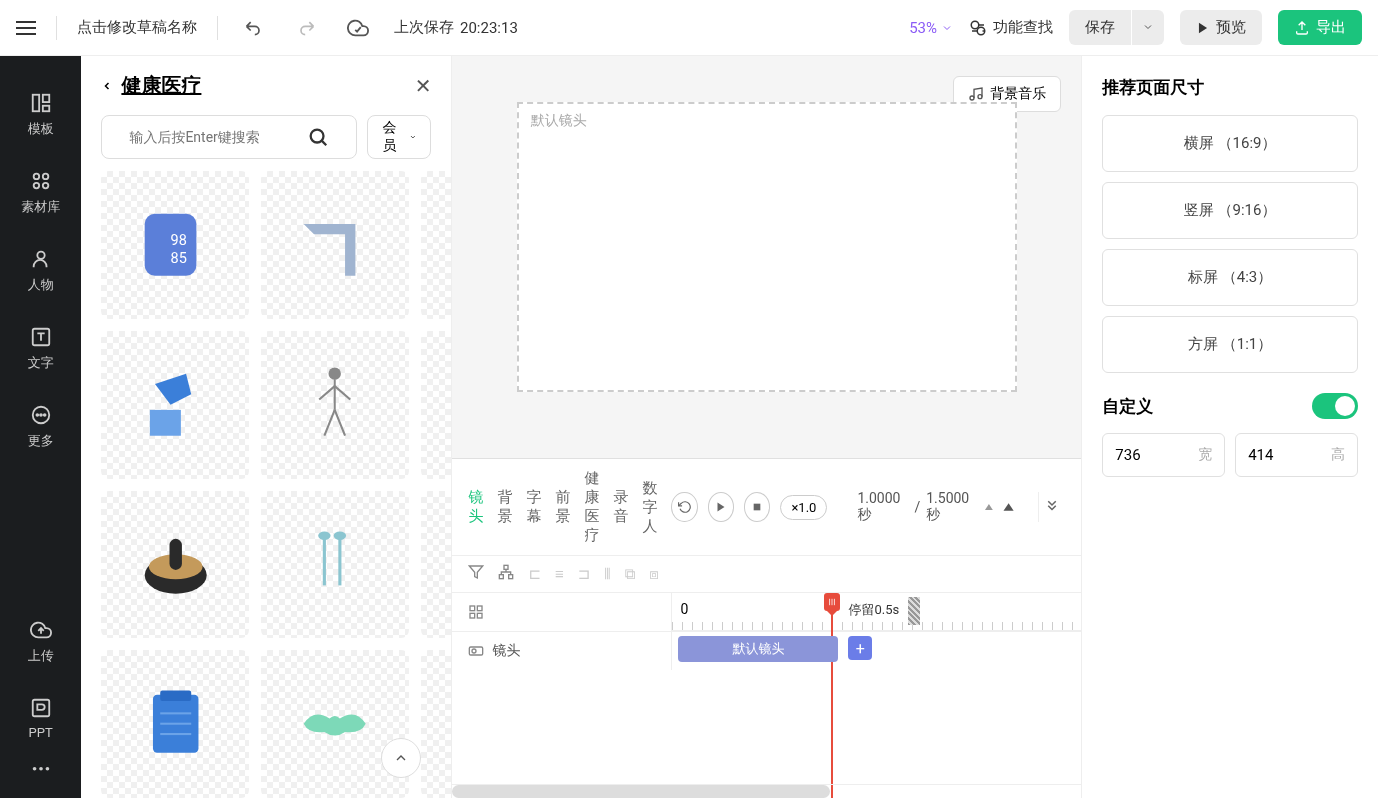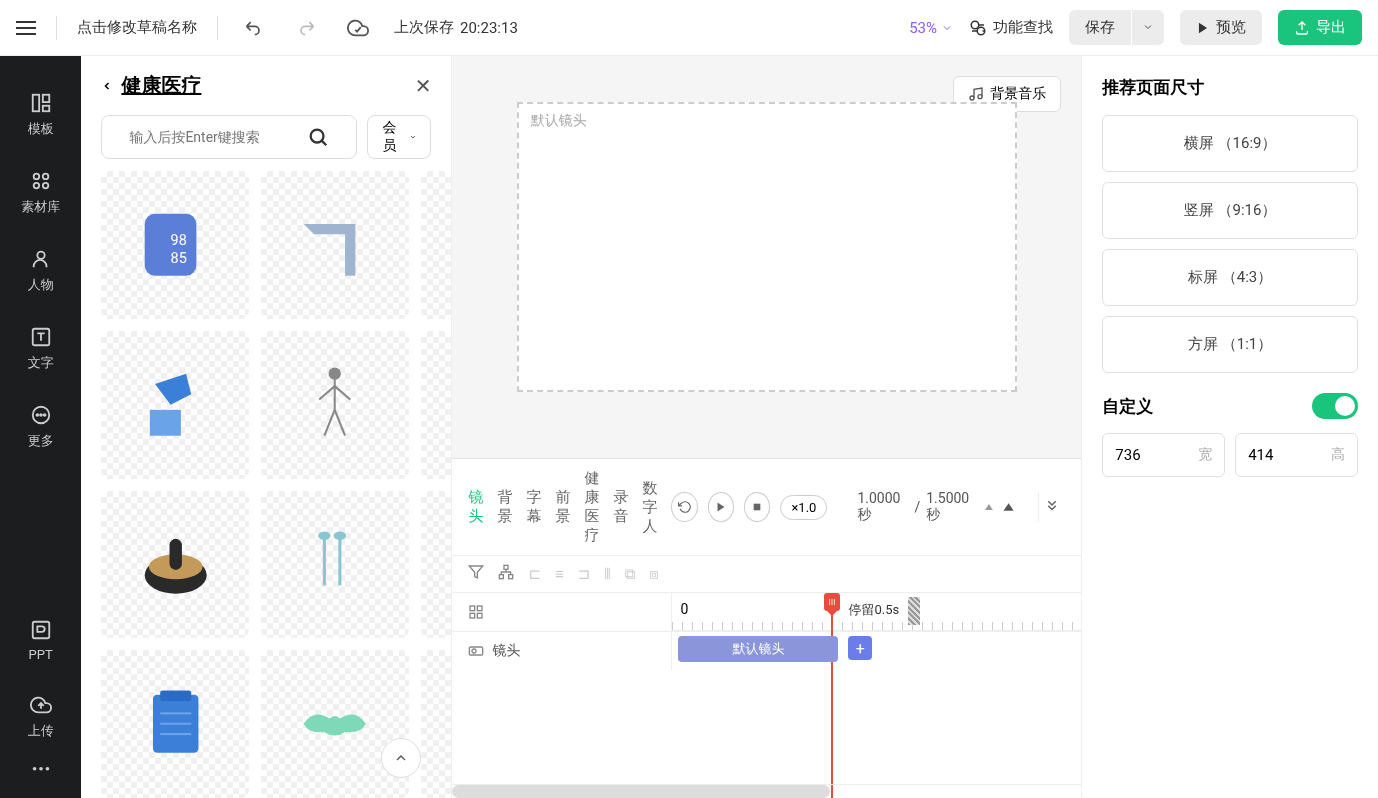--- a/index.html
+++ b/index.html
@@ -195,31 +195,31 @@
           <circle cx="12" cy="12" r="9"></circle>
           <circle cx="8" cy="12" r="1" fill="currentColor"></circle>
           <circle cx="12" cy="12" r="1" fill="currentColor"></circle>
           <circle cx="16" cy="12" r="1" fill="currentColor"></circle>
         </svg>
         <span>更多</span>
       </div>
     <div style="flex:1"></div>
     <div class="sidebar-item">
         <svg viewBox="0 0 24 24" fill="none" stroke="currentColor" stroke-width="2">
+          <path d="M18 10h-1.26A8 8 0 1 0 9 20h9a5 5 0 0 0 0-10z"></path>
+          <path d="M12 10v6M9 13l3-3 3 3"></path>
+        </svg>
+        <span>上传</span>
+      </div>
+    <div class="sidebar-item">
+        <svg viewBox="0 0 24 24" fill="none" stroke="currentColor" stroke-width="2">
           <rect x="3" y="3" width="18" height="18" rx="2"></rect>
           <path d="M8 8h5a3 3 0 0 1 0 6H8V8zM8 18"></path>
         </svg>
         <span>PPT</span>
-      </div>
-    <div class="sidebar-item">
-        <svg viewBox="0 0 24 24" fill="none" stroke="currentColor" stroke-width="2">
-          <path d="M18 10h-1.26A8 8 0 1 0 9 20h9a5 5 0 0 0 0-10z"></path>
-          <path d="M12 10v6M9 13l3-3 3 3"></path>
-        </svg>
-        <span>上传</span>
       </div>
     <div class="sidebar-item" style="padding:10px 0">
         <svg viewBox="0 0 24 24" fill="currentColor" width="18" height="6">
           <circle cx="5" cy="3" r="2"></circle>
           <circle cx="12" cy="3" r="2"></circle>
           <circle cx="19" cy="3" r="2"></circle>
         </svg>
       </div>
   </div>
 

